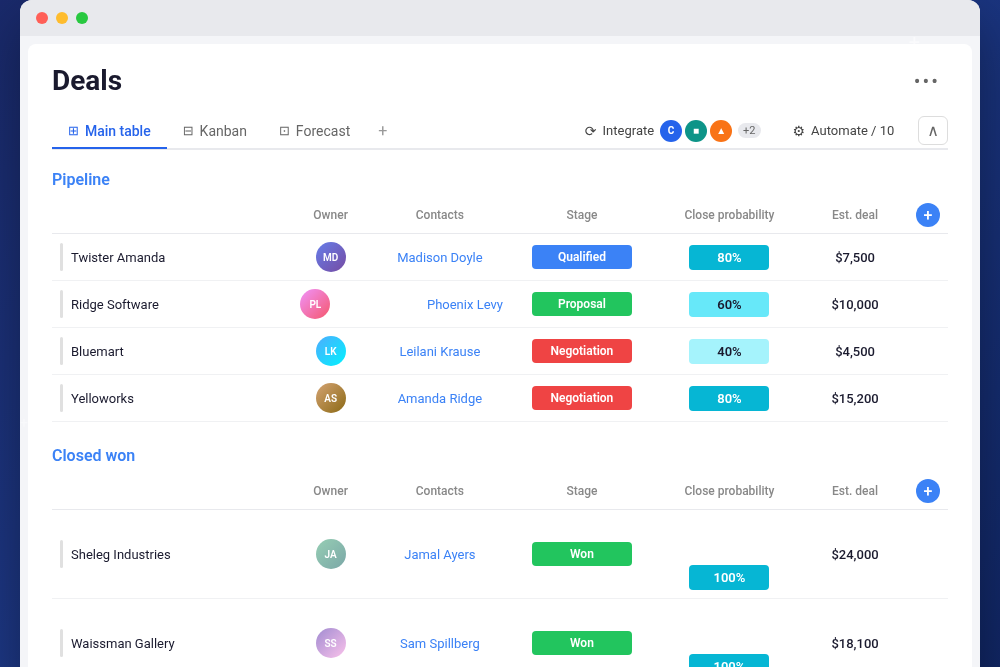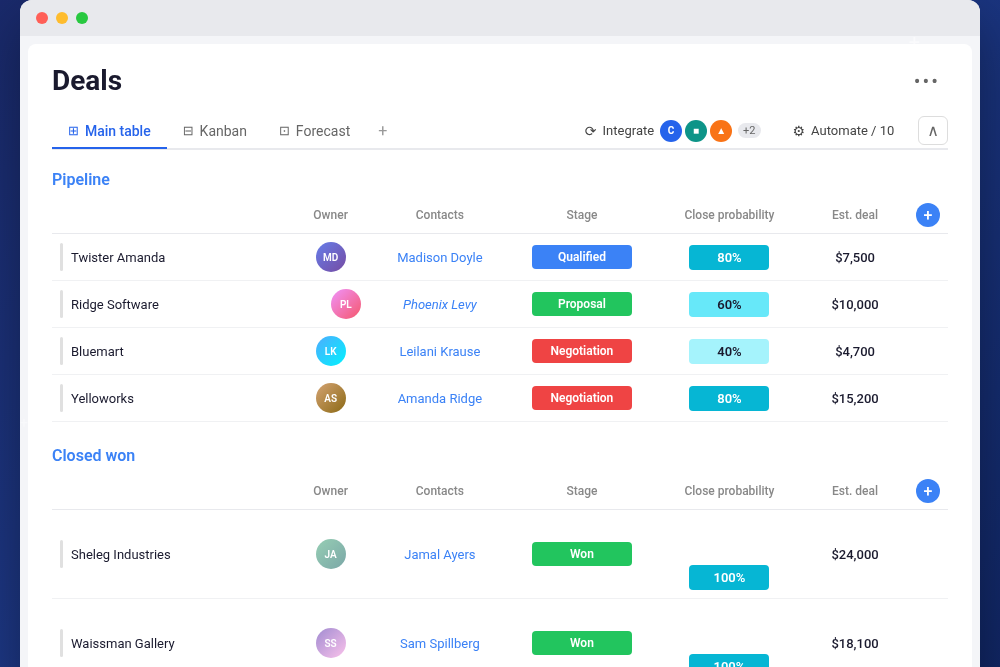--- a/index.html
+++ b/index.html
@@ -377,39 +377,39 @@
               <td style="text-align: center;"><span class="est-deal">$7,500</span></td>
               <td></td>
             </tr>
             <tr>
               <td>
     <div class="deal-name-cell">
       <div class="deal-bar"></div>
       <span>Ridge Software</span>
     </div>
               </td>
-              <td style="text-align: right; text-decoration: underline;"><div class="avatar av-pink">PL</div></td>
-              <td style="text-align: center; font-style: italic;"><a class="contact-link">Phoenix Levy</a></td>
+              <td style="text-align: left; text-decoration: underline;"><div class="avatar av-pink">PL</div></td>
+              <td style="text-align: right;"><a class="contact-link">Phoenix Levy</a></td>
               <td style="text-align: center;"><span class="stage-badge stage-proposal">Proposal</span></td>
               <td style="text-align: center;"><span class="prob-badge prob-60">60%</span></td>
               <td style="text-align: center;"><span class="est-deal">$10,000</span></td>
               <td></td>
             </tr>
             <tr>
               <td>
     <div class="deal-name-cell">
       <div class="deal-bar"></div>
       <span>Bluemart</span>
     </div>
               </td>
               <td style="text-align: center;"><div class="avatar av-teal">LK</div></td>
               <td style="text-align: center;"><a class="contact-link">Leilani Krause</a></td>
               <td style="text-align: center;"><span class="stage-badge stage-negotiation">Negotiation</span></td>
               <td style="text-align: center;"><span class="prob-badge prob-40">40%</span></td>
-              <td style="text-align: center;"><span class="est-deal">$4,700</span></td>
+              <td style="text-align: center;"><span class="est-deal">$4,500</span></td>
               <td></td>
             </tr>
             <tr>
               <td>
     <div class="deal-name-cell">
       <div class="deal-bar"></div>
       <span>Yelloworks</span>
     </div>
               </td>
               <td style="text-align: center;"><div class="avatar av-brown">AS</div></td>

